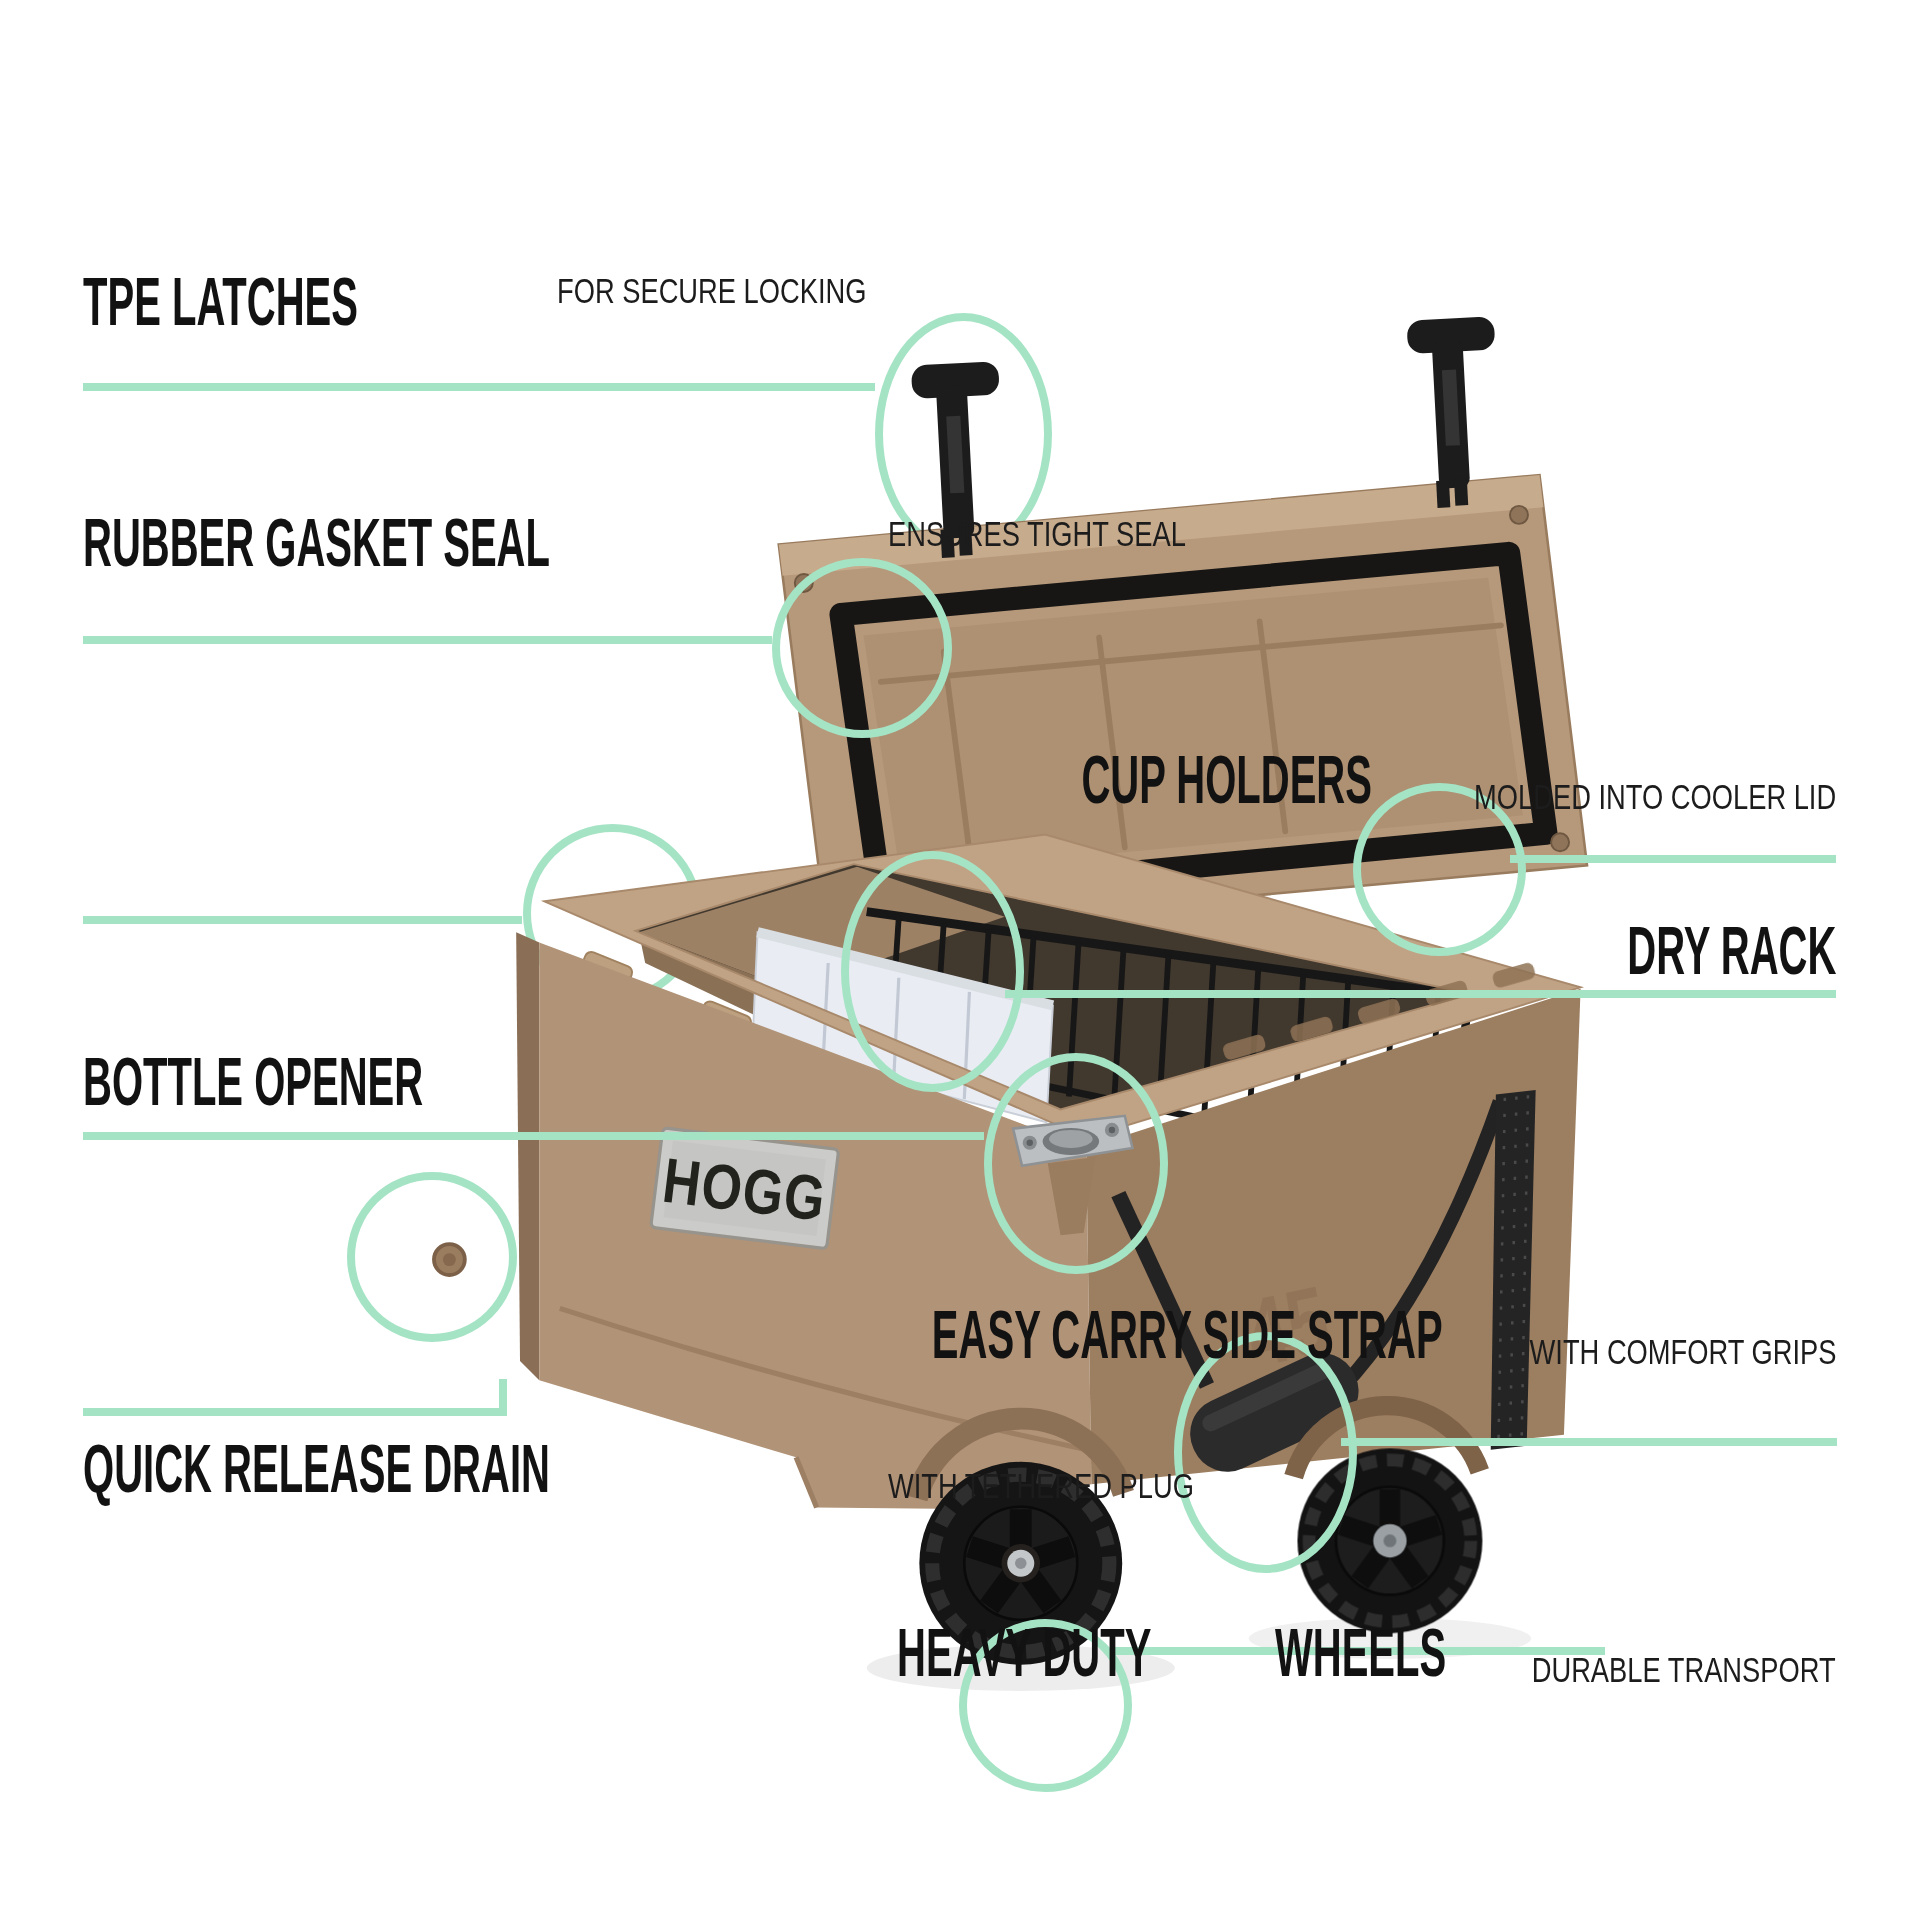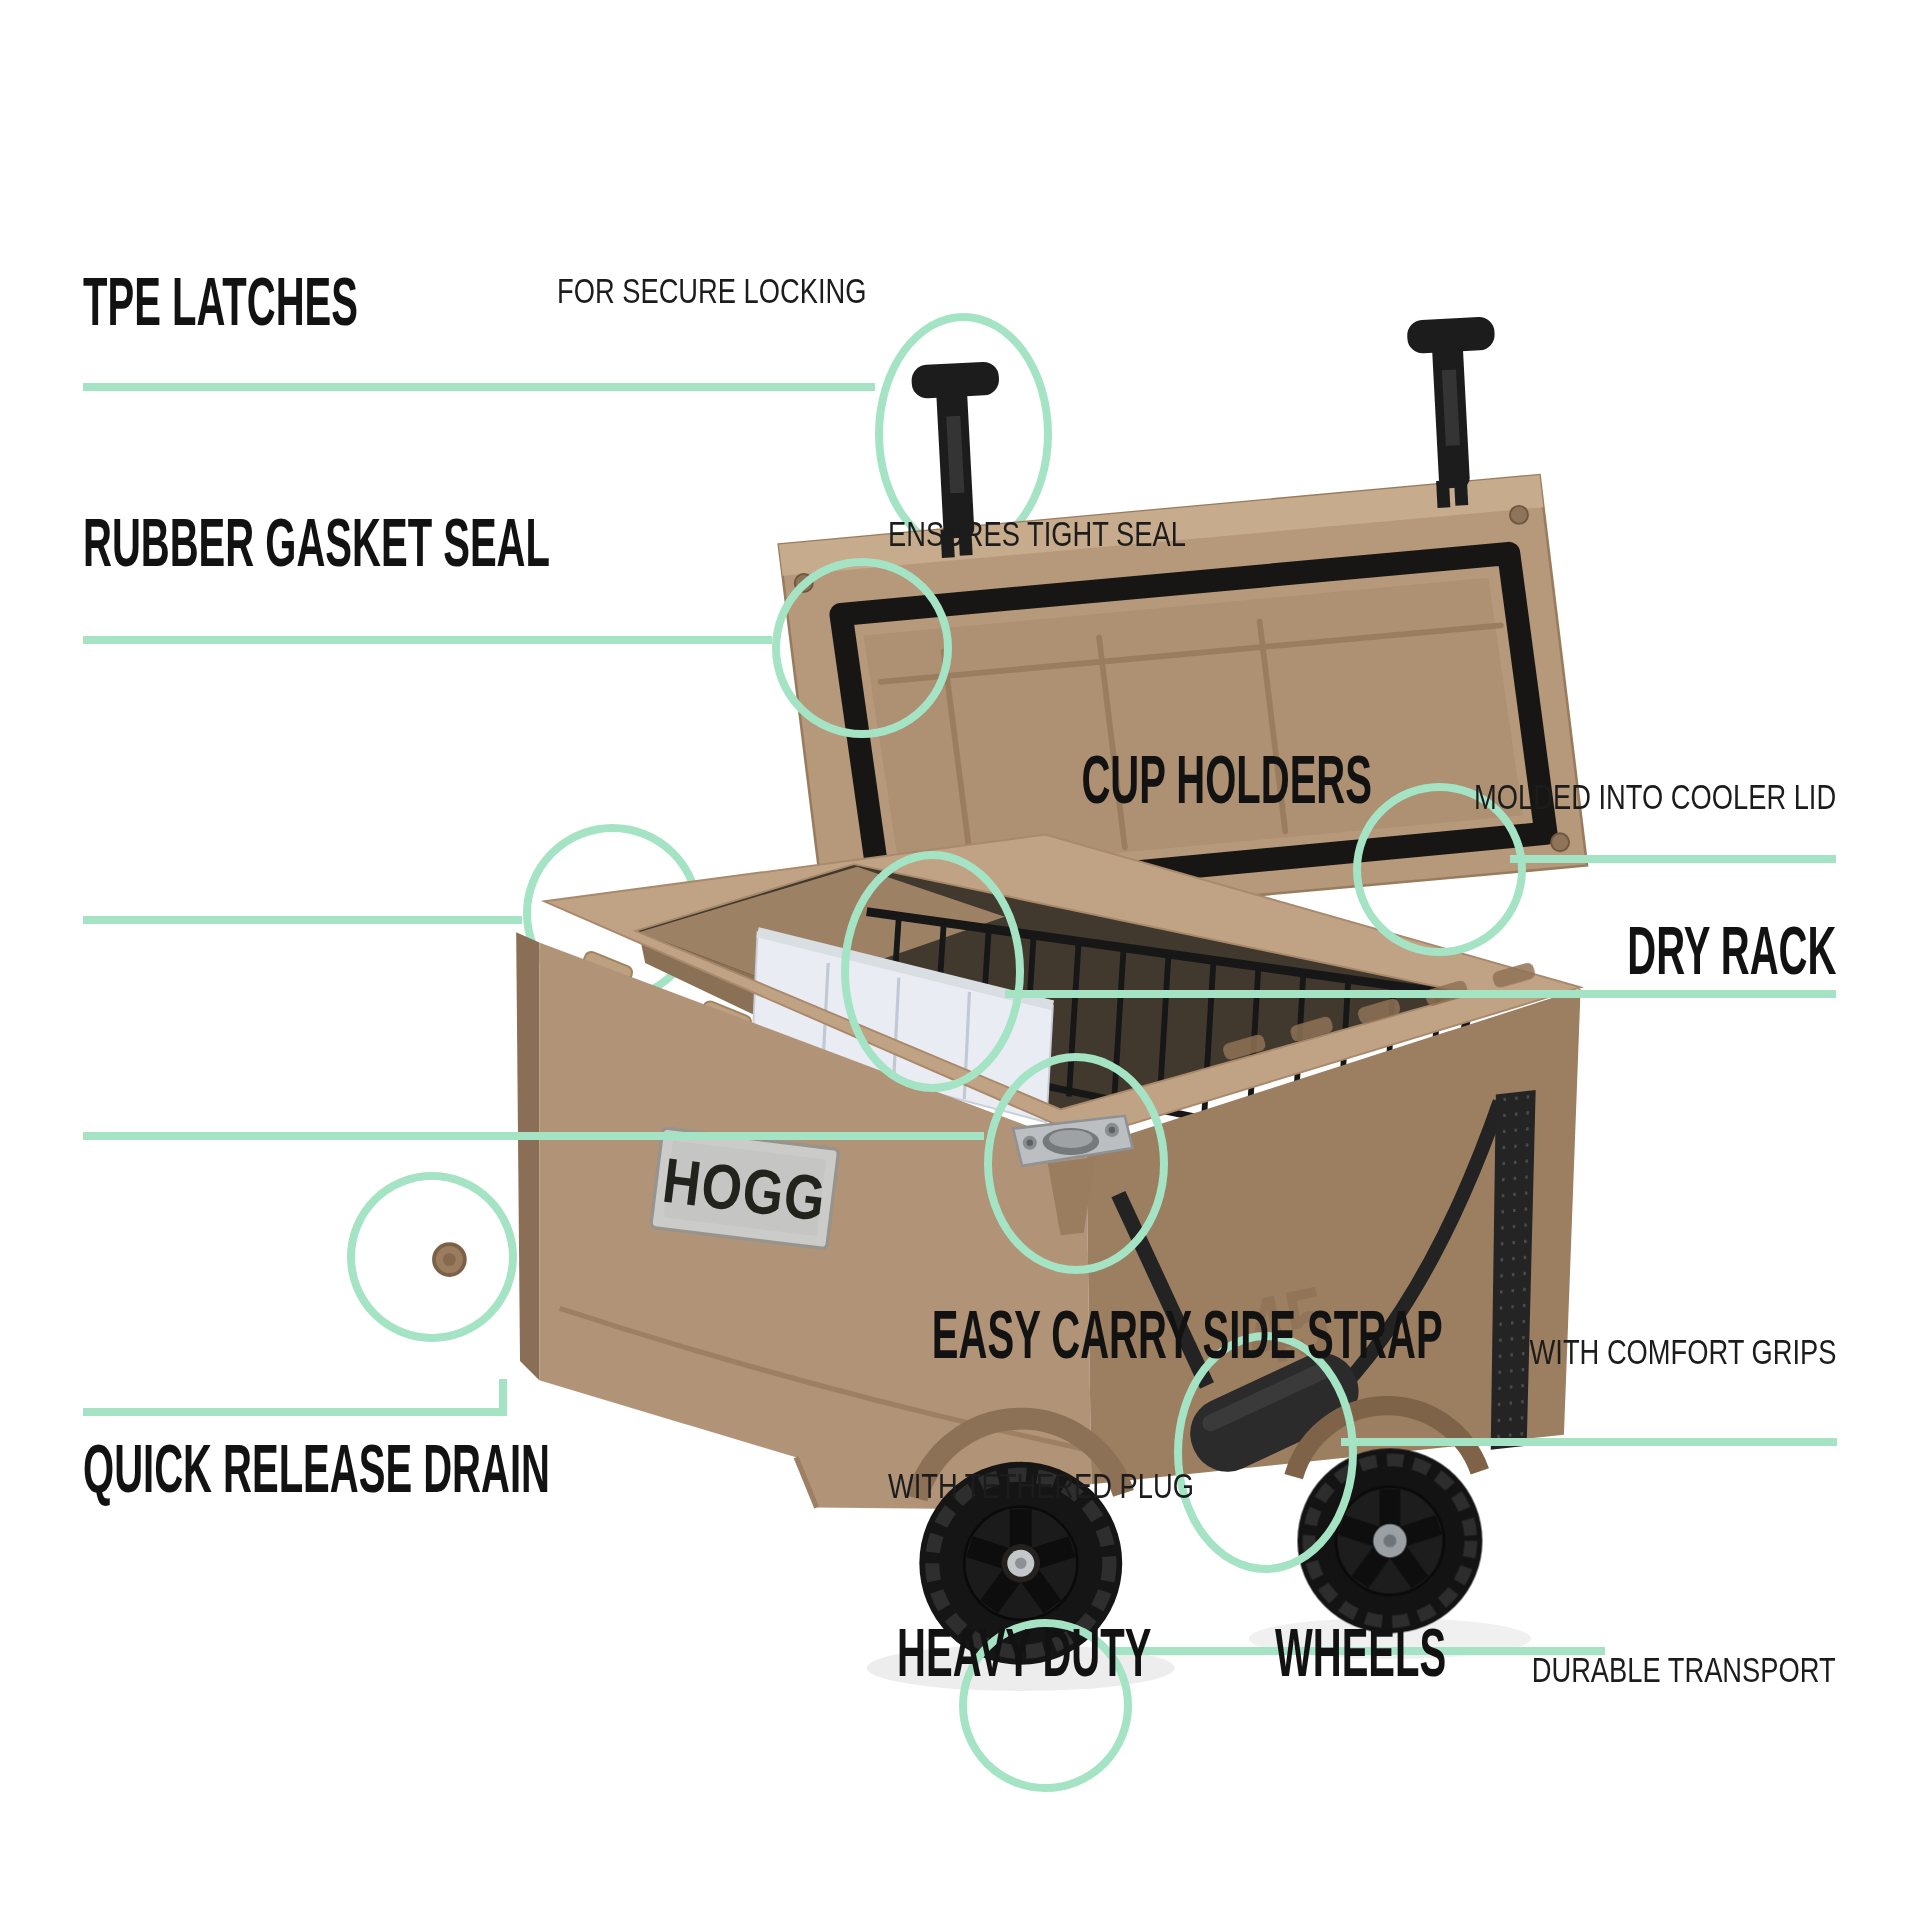--- a/index.html
+++ b/index.html
@@ -246,20 +246,25 @@
   </div>
 
   <div class="label left" style="top:508px;">
     <div class="stack">
       <span class="title">RUBBER GASKET SEAL</span>
       <span class="subtitle" style="margin-top:8.3px;">ENSURES TIGHT SEAL</span>
     </div>
   </div>
 
 
+  <div class="label left" style="top:1047px;">
+    <div class="stack">
+      <span class="title">BOTTLE OPENER</span>
+    </div>
+  </div>
 
   <div class="label left" style="top:1434px;">
     <div class="stack">
       <span class="title">QUICK RELEASE DRAIN</span>
       <span class="subtitle" style="margin-top:34px;">WITH TETHERED PLUG</span>
     </div>
   </div>
 
   <div class="label right" style="top:724px;">
     <div class="stack">

